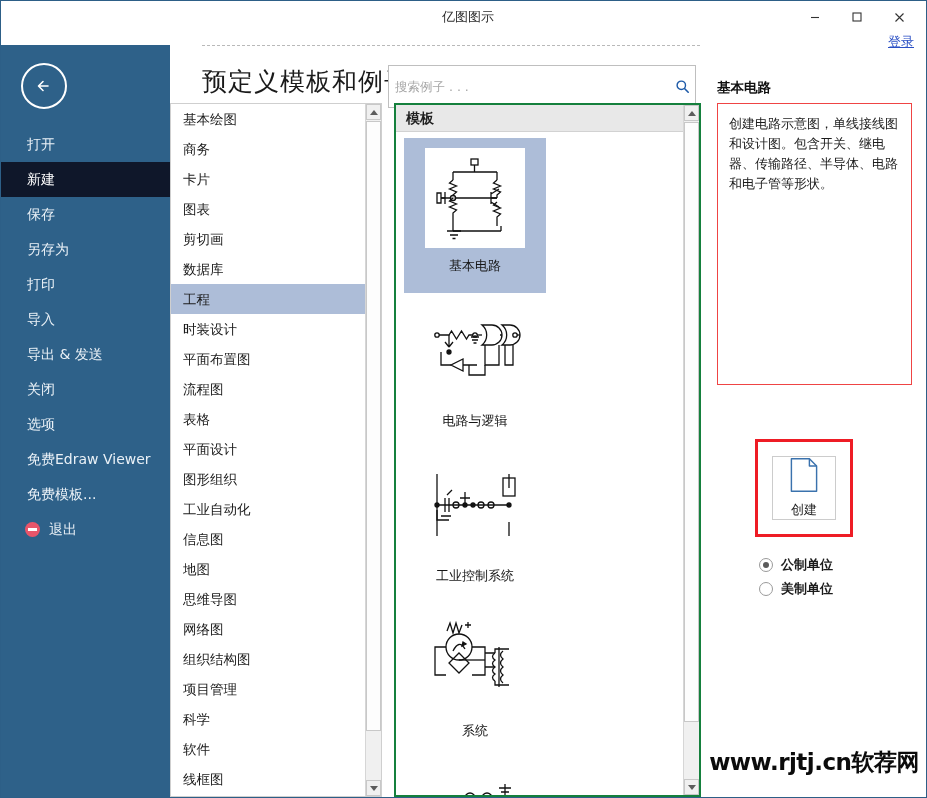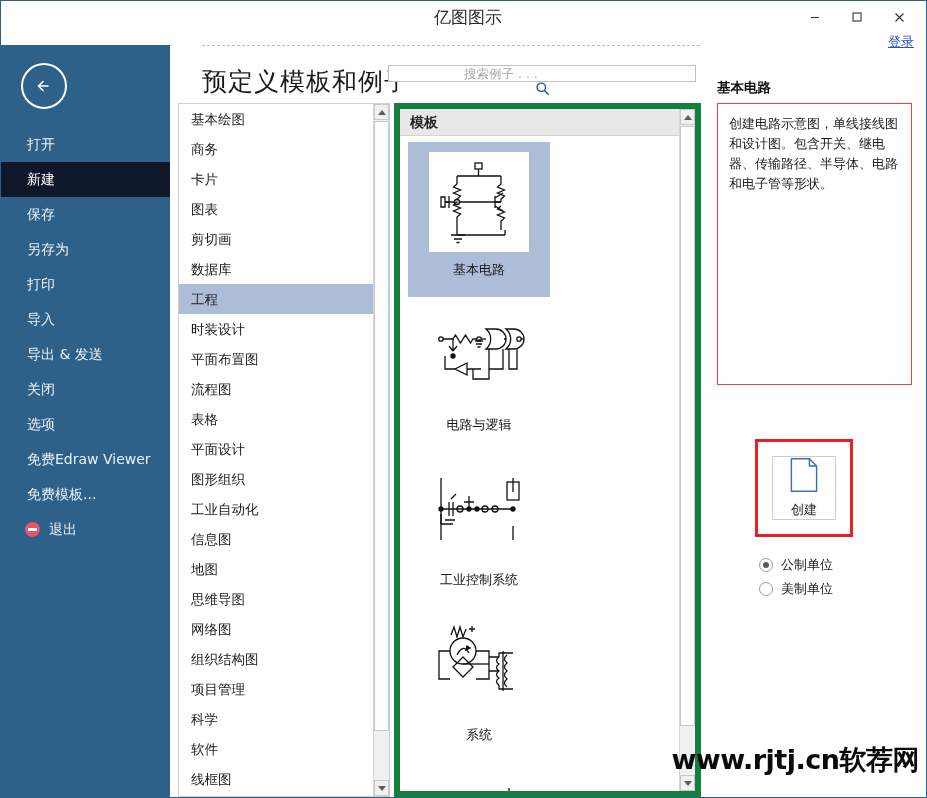--- a/index.html
+++ b/index.html
@@ -71,21 +71,21 @@
   .titlebar {
     height: 32px;
     display: flex;
     align-items: center;
     position: relative;
   }
   .win-title {
     position: absolute;
     left: 0; right: 0;
     text-align: center;
-    font-size: 17px;
+    font-size: 13px;
     color: #2c2c2c;
     padding-right: 160px;
   }
   .win-controls {
     position: absolute;
     right: 6px; top: 0;
     display: flex;
     height: 32px;
     align-items: center;
   }
@@ -121,27 +121,26 @@
     font-size: 25px;
     color: #1a1a1a;
     letter-spacing: 1px;
     white-space: nowrap;
   }
   .search-wrap {
     position: absolute;
     left: 218px;
     top: 6px;
     width: 308px;
-    height: 17px;
+    height: 43px;
     border: 1px solid #bfbfbf;
     background: #fff;
     display: flex;
     align-items: center;
     box-sizing: border-box;
-    flex-direction: column;
   }
   .search-wrap input {
     flex: 1 1 auto;
     border: 0; outline: 0;
     height: 100%;
     padding: 0 6px;
     font-size: 12.5px;
     font-family: inherit;
     color: #333;
     background: transparent;
@@ -163,21 +162,21 @@
   .panels {
     position: absolute;
     left: 0; right: 0; top: 102px; bottom: 0;
     display: flex;
   }
 
   
   .catpanel {
     width: 212px;
     flex: 0 0 212px;
-    margin-left: 8px;
+    margin-left: 0;
     border: 1px solid #cfcfcf;
     box-sizing: border-box;
     background: #fff;
     position: relative;
     overflow: hidden;
   }
   .catlist {
     position: absolute;
     left: 0; top: 0; right: 16px; bottom: 0;
     overflow: hidden;
@@ -225,23 +224,23 @@
     left: 0; width: 15px;
     background: #fdfdfd;
     border: 1px solid #c8c8c8;
     box-sizing: border-box;
     cursor: pointer;
   }
 
   
   .tplpanel {
     flex: 1 1 auto;
-    margin-left: 4px;
+    margin-left: 12px;
     margin-right: 8px;
-    border: 6px solid #15803d;
+    border: 2px solid #15803d;
     box-sizing: border-box;
     background: #fff;
     position: relative;
     overflow: hidden;
   }
   .tplscroll {
     position: absolute;
     left: 0; top: 0; right: 16px; bottom: 0;
     overflow: hidden;
   }
@@ -321,21 +320,21 @@
     border: 1px solid #cccccc;
     box-sizing: border-box;
     display: flex;
     flex-direction: column;
     align-items: center;
     justify-content: center;
     cursor: pointer;
     background: #fff;
   }
   .create-btn .cap { font-size: 13px; color: #1c1c1c; margin-top: 8px; }
-  .radios { margin: 16px 0 0 48px; }
+  .radios { margin: 16px 0 0 48px; font-weight: bold; }
   .radio-row {
     display: flex; align-items: center;
     height: 24px;
     cursor: pointer;
     font-size: 13px;
     color: #1c1c1c;
   }
   .rd {
     width: 12px; height: 12px;
     border-radius: 50%;
@@ -349,21 +348,21 @@
     content: "";
     width: 6px; height: 6px; border-radius: 50%;
     background: #5a5a5a;
     display: block;
   }
 
   .watermark {
     position: absolute;
     right: 8px;
     bottom: 20px;
-    font-size: 27px;
+    font-size: 23px;
     font-weight: bold;
     color: #0b0b0b;
     white-space: nowrap;
     pointer-events: none;
     letter-spacing: -0.5px;
   }
 </style>
 </head>
 <body>
 

